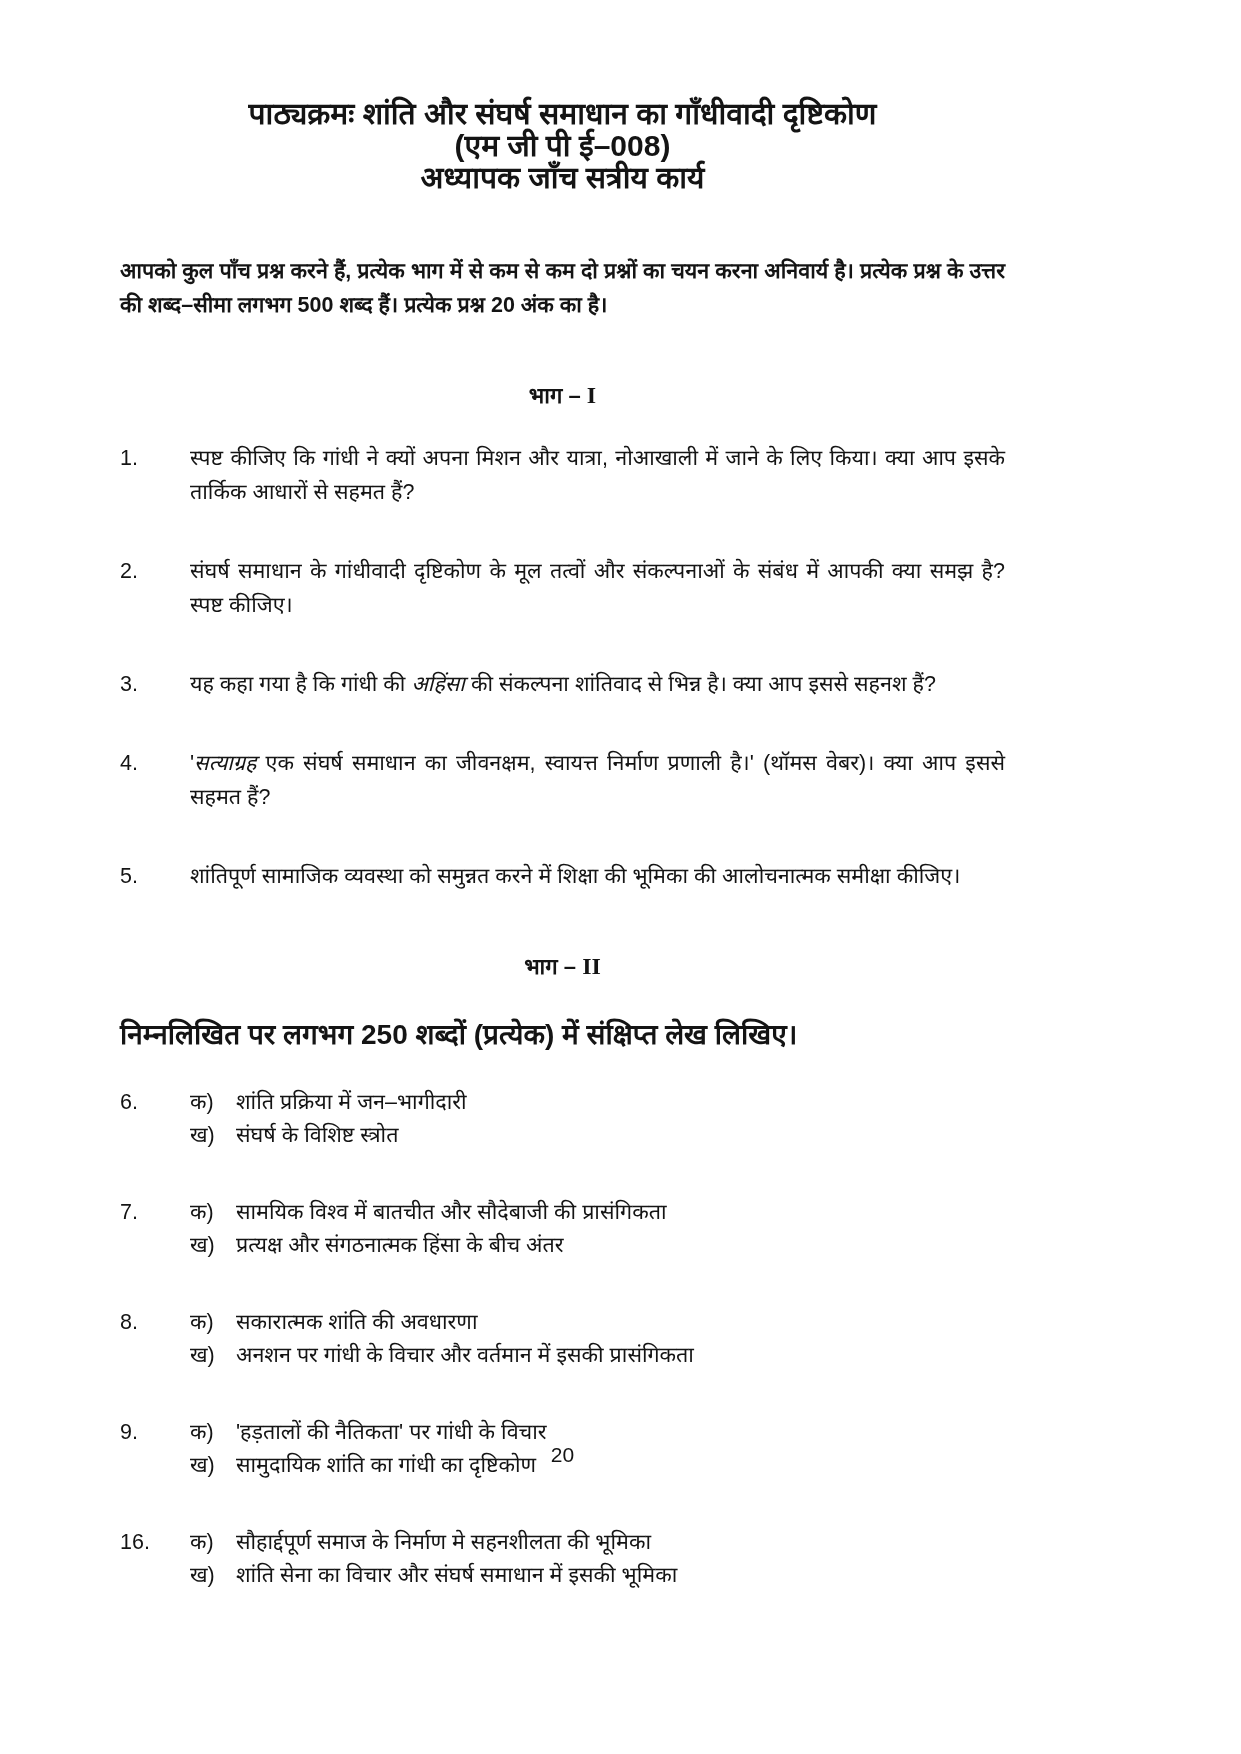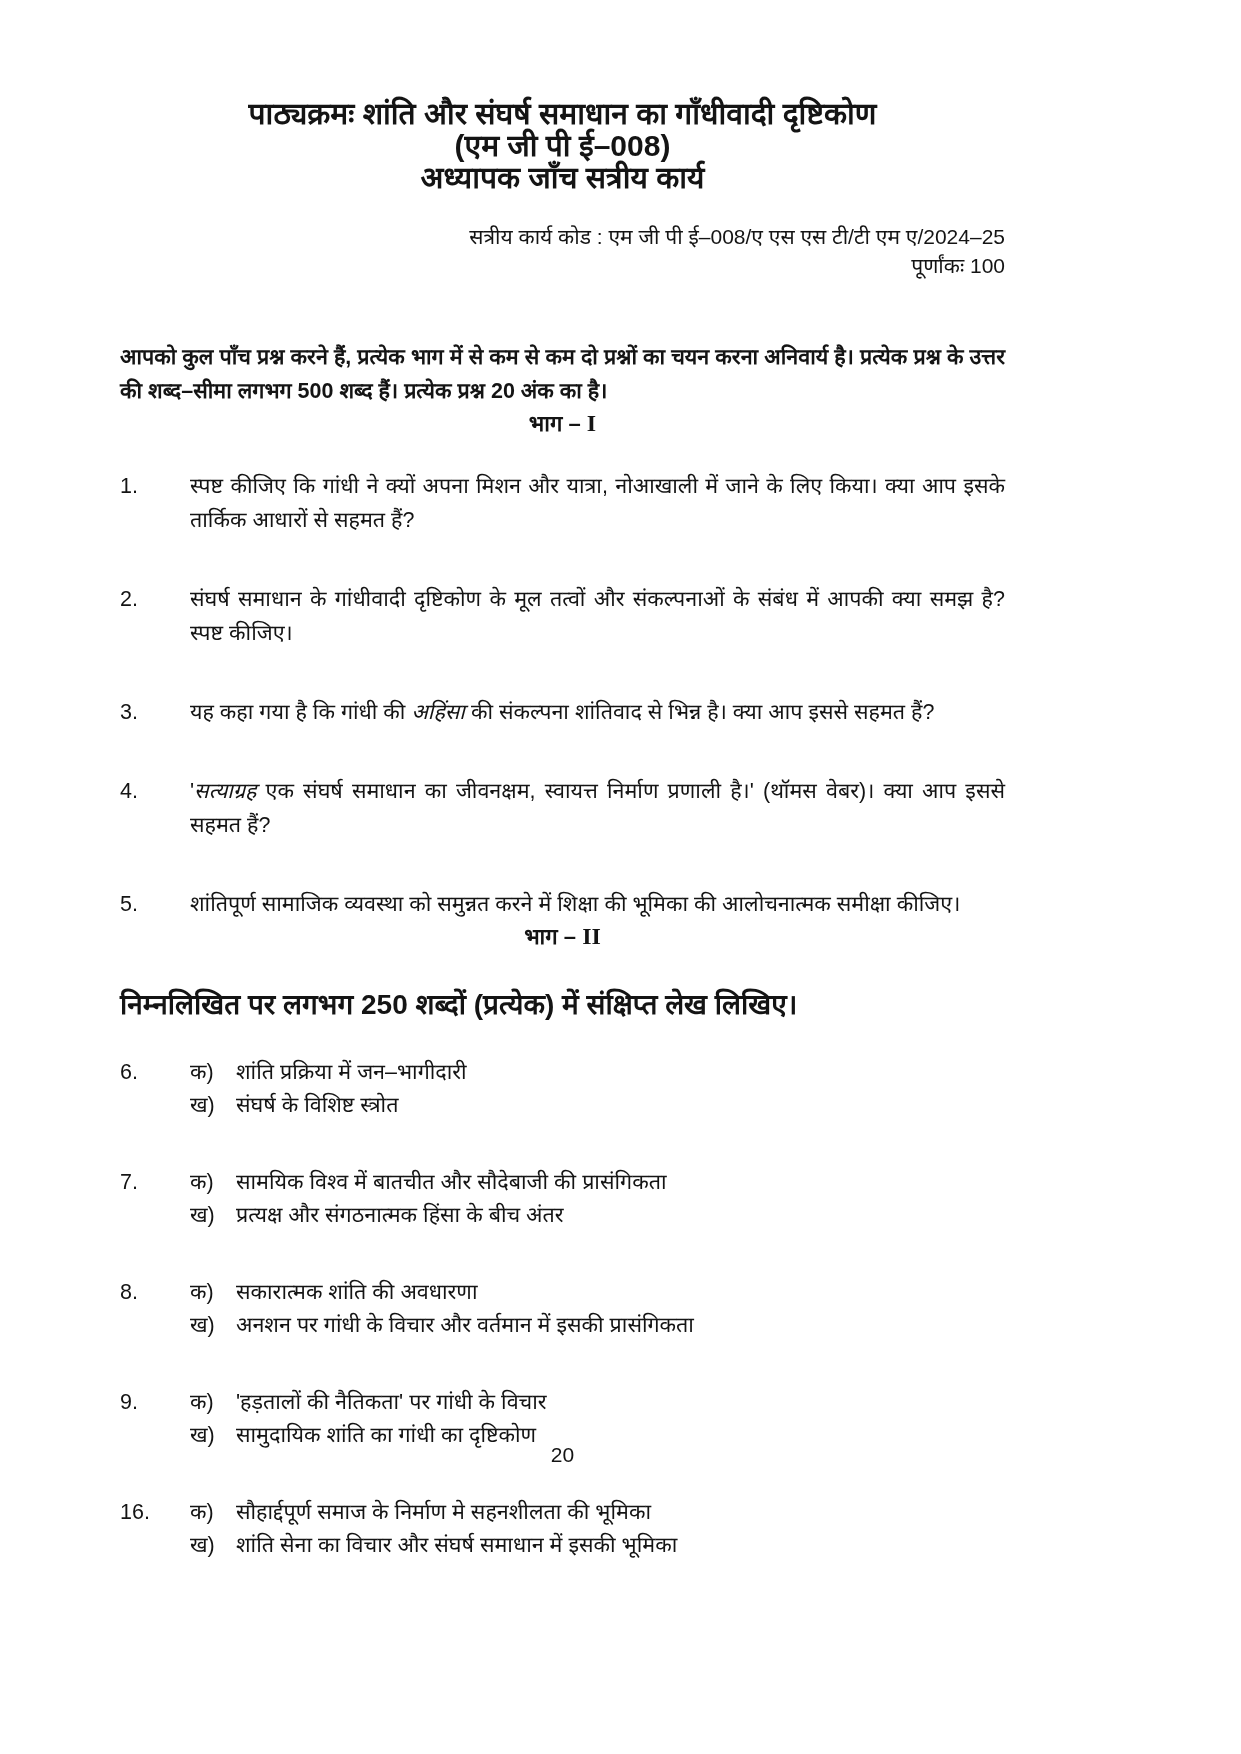--- a/index.html
+++ b/index.html
@@ -34,20 +34,21 @@
     font-weight: bold;
     font-size: 21.5px;
     line-height: 34px;
     text-align: justify;
     margin-top: 60px;
   }
   .part-heading {
     text-align: center;
     font-weight: bold;
     font-size: 22px;
+    margin-top: 58px;
     line-height: 30px;
   }
   .roman {
     font-family: "Liberation Serif", serif;
     font-size: 24px;
   }
   .q-row {
     display: flex;
     margin-top: 45px;
     font-size: 21.5px;
@@ -96,44 +97,40 @@
 <body>
 
 <div class="page">
 
   <div class="doc-header">
     <div>पाठ्यक्रमः शांति और संघर्ष समाधान का गाँधीवादी दृष्टिकोण</div>
     <div>(एम जी पी ई–008)</div>
     <div>अध्यापक जाँच सत्रीय कार्य</div>
   </div>
 
-  <div class="meta">
-    <div>सत्रीय कार्य कोड : एम जी पी ई–008/ए एस एस टी/टी एम ए/2024–25</div>
-    <div>पूर्णांकः 100</div>
-  </div>
 
   <div class="instructions">आपको कुल पाँच प्रश्न करने हैं, प्रत्येक भाग में से कम से कम दो प्रश्नों का चयन करना अनिवार्य है। प्रत्येक प्रश्न के उत्तर की शब्द–सीमा लगभग 500 शब्द हैं। प्रत्येक प्रश्न 20 अंक का है।</div>
 
   <div class="part-heading">
     <span>भाग – </span><span class="roman">I</span>
   </div>
 
   <div class="q-row first">
     <div class="q-num">1.</div>
     <div class="q-text">स्पष्ट कीजिए कि गांधी ने क्यों अपना मिशन और यात्रा, नोआखाली में जाने के लिए किया। क्या आप इसके तार्किक आधारों से सहमत हैं?</div>
   </div>
 
   <div class="q-row">
     <div class="q-num">2.</div>
     <div class="q-text">संघर्ष समाधान के गांधीवादी दृष्टिकोण के मूल तत्वों और संकल्पनाओं के संबंध में आपकी क्या समझ है? स्पष्ट कीजिए।</div>
   </div>
 
   <div class="q-row">
     <div class="q-num">3.</div>
-    <div class="q-text"><span>यह कहा गया है कि गांधी की </span><em>अहिंसा</em><span> की संकल्पना शांतिवाद से भिन्न है। क्या आप इससे सहमत हैं?</span></div>
+    <div class="q-text"><span>यह कहा गया है कि गांधी की </span><em>अहिंसा</em><span> की संकल्पना शांतिवाद से भिन्न है। क्या आप इससे सहनश हैं?</span></div>
   </div>
 
   <div class="q-row">
     <div class="q-num">4.</div>
     <div class="q-text"><span>'</span><em>सत्याग्रह</em><span> एक संघर्ष समाधान का जीवनक्षम, स्वायत्त निर्माण प्रणाली है।' (थॉमस वेबर)। क्या आप इससे सहमत हैं?</span></div>
   </div>
 
   <div class="q-row">
     <div class="q-num">5.</div>
     <div class="q-text">शांतिपूर्ण सामाजिक व्यवस्था को समुन्नत करने में शिक्षा की भूमिका की आलोचनात्मक समीक्षा कीजिए।</div>

